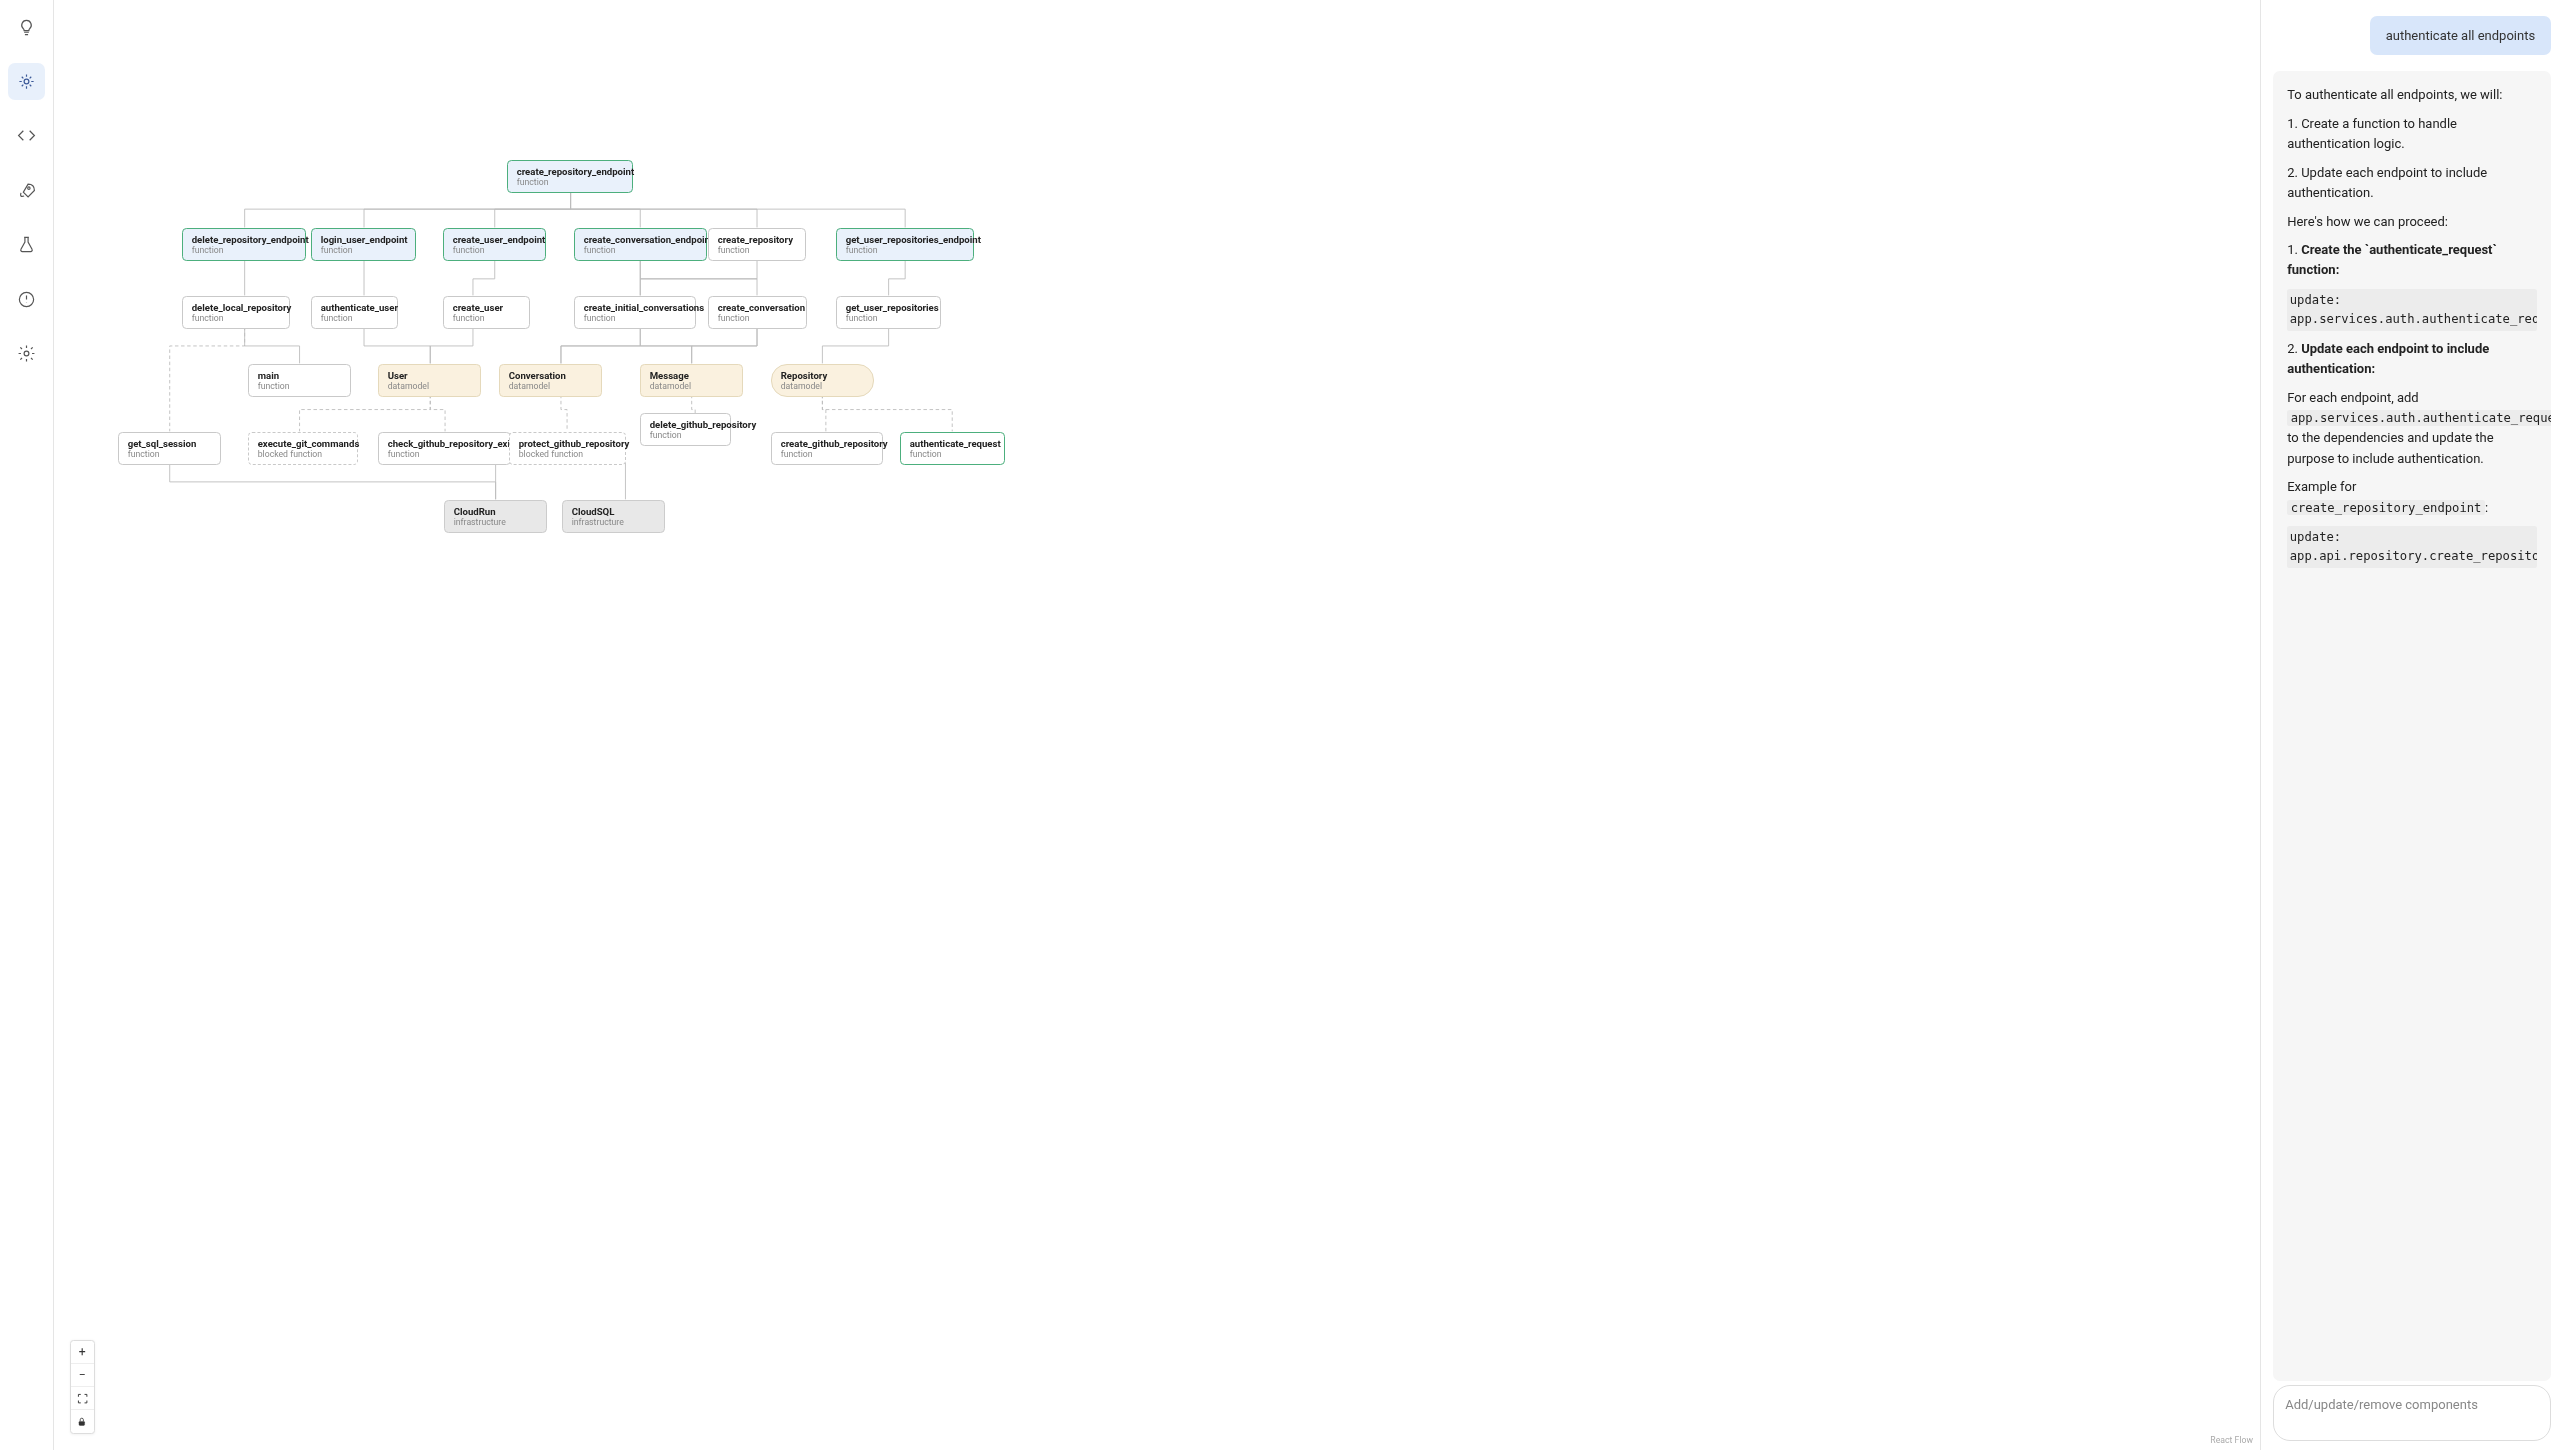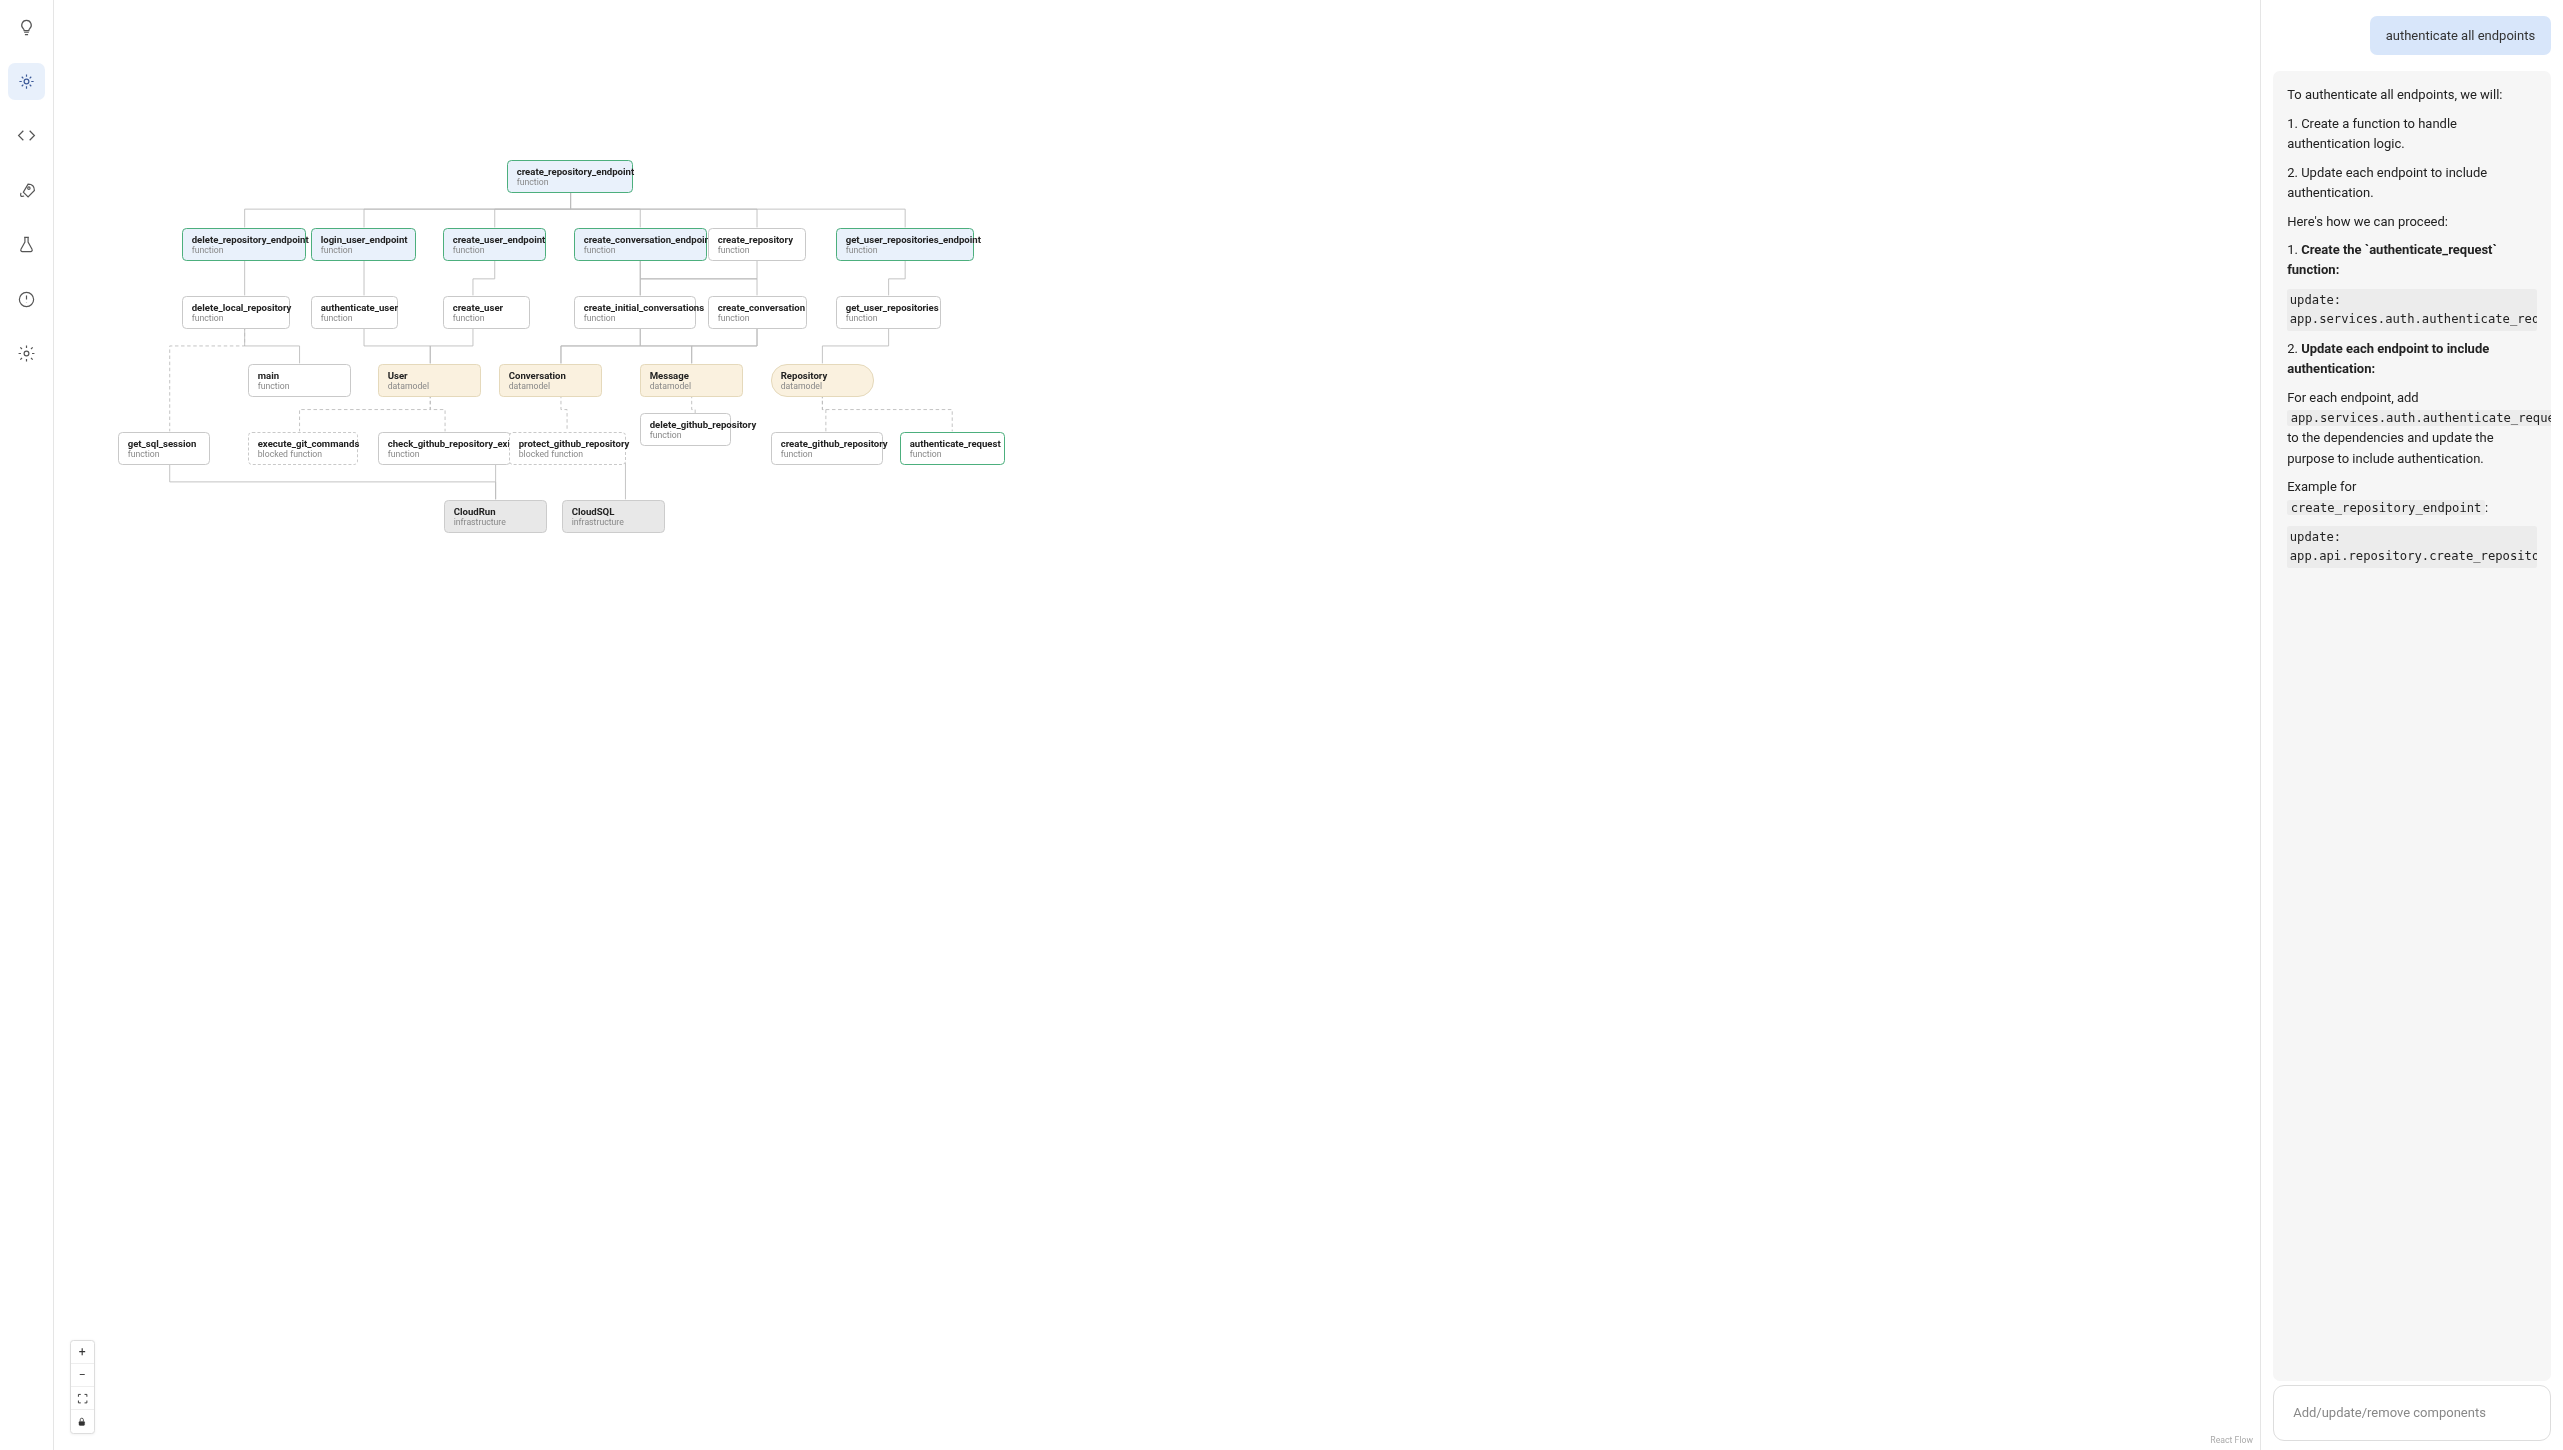--- a/index.html
+++ b/index.html
@@ -178,22 +178,22 @@
       padding: 1.7px 2.6px;
       border-radius: 2.6px;
       font-size: 12.2px;
       white-space: pre;
       overflow-x: hidden;
       margin-bottom: 8.7px;
     }
     .input-box {
       margin-top: 4px;
       border: 0.9px solid #ddd;
-      border-radius: 11px;
-      padding: 19px;
+      border-radius: 17px;
+      padding: 11px;
       font-size: 13px;
       color: #888;
       min-height: 56px;
     }
   </style>
 </head>
 <body>
 
 <div class="sidebar">
   <div class="sidebar-icon">
@@ -343,21 +343,21 @@
         <div class="node-subtitle">datamodel</div>
       </div>
       <div class="node tan" style="left: 586px; top: 364px; width: 103px;">
         <div class="node-title">Message</div>
         <div class="node-subtitle">datamodel</div>
       </div>
       <div class="node tan" style="left: 717px; top: 364px; width: 103px; border-radius: 16px;">
         <div class="node-title">Repository</div>
         <div class="node-subtitle">datamodel</div>
       </div>
-      <div class="node " style="left: 64px; top: 432px; width: 92px;">
+      <div class="node " style="left: 64px; top: 432px; width: 103px;">
         <div class="node-title">get_sql_session</div>
         <div class="node-subtitle">function</div>
       </div>
       <div class="node dashed" style="left: 194px; top: 432px; width: 110px;">
         <div class="node-title">execute_git_commands</div>
         <div class="node-subtitle">blocked   function</div>
       </div>
       <div class="node " style="left: 324px; top: 432px; width: 133px;">
         <div class="node-title">check_github_repository_exists</div>
         <div class="node-subtitle">function</div>

